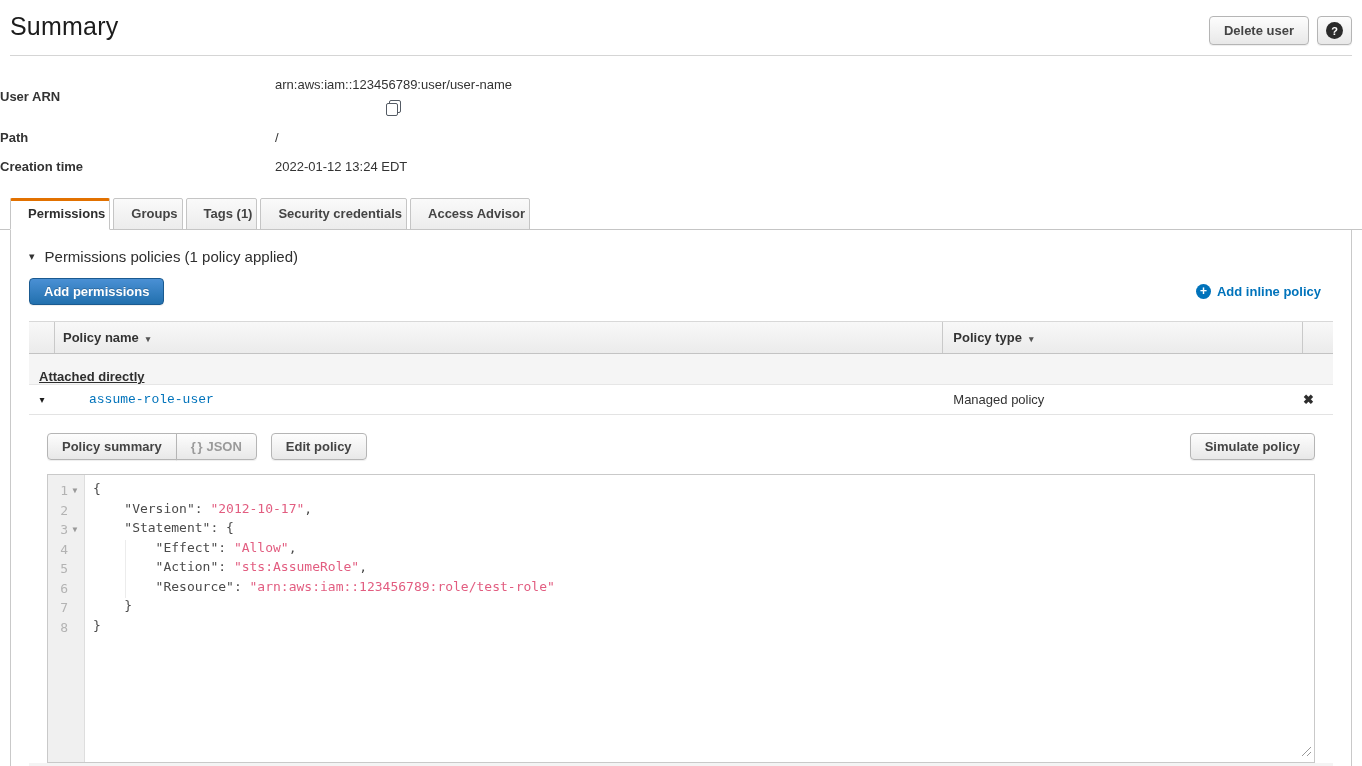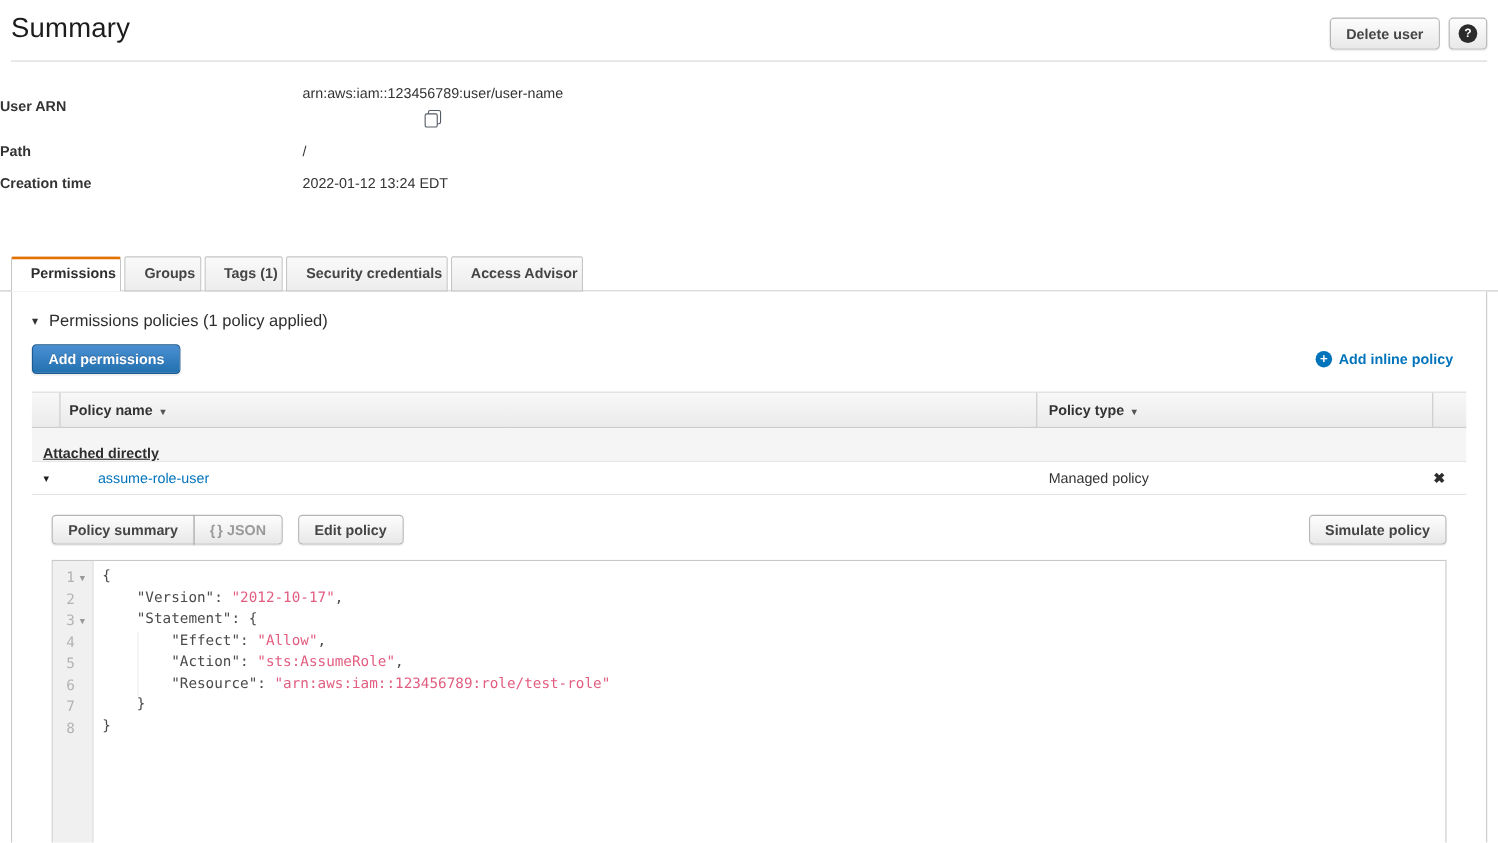--- a/index.html
+++ b/index.html
@@ -30,21 +30,21 @@
     border:1.5px solid #545b64; border-radius:2px; background:#fff; }
   .copy-icon::after { content:""; position:absolute; left:0; bottom:0; width:10px; height:11px;
     border:1.5px solid #545b64; border-radius:2px; background:#fff; }
 
   
   .tabbar { display:flex; align-items:flex-end; padding-left:10px; margin-top:16px;
     border-bottom:1px solid #c5c5c5; }
   .tab { background:linear-gradient(#fafafa,#ececec); border:1px solid #c5c5c5;
     border-bottom:none; border-radius:2px 2px 0 0; font-weight:bold; color:#444;
     padding:7px 4px 8px 17px; margin-right:3px; cursor:pointer; position:relative; top:1px;
-    border-bottom:1px solid #c5c5c5;margin-top:35px; }
+    border-bottom:1px solid #c5c5c5; }
   .tab.active { background:#fff; border-top:3px solid #e27100; color:#2e2e2e;
     padding-top:5px; border-bottom:1px solid #fff; }
 
   
   .panel { margin:0 10px; border-left:1px solid #c9c9c9; border-right:1px solid #c9c9c9;
     border-bottom:1px solid #bdbdbd; background:#fff; padding:18px 18px 0 18px; }
   .section-header { display:flex; align-items:center; gap:10px; cursor:pointer; }
   .section-caret { font-size:11px; color:#333; }
   .section-title { font-size:15px; color:#2e2e2e; }
 
@@ -67,21 +67,21 @@
   .th-type { width:360px; padding-left:10px; border-right:1px solid #c9c9c9; }
   .th-x { width:30px; }
   .sort-caret { font-size:9px; color:#555; margin-left:7px; padding-top:2px; }
 
   .group-row { height:31px; background:#f5f5f5; border-bottom:1px solid #e6e6e6;
     display:flex; align-items:flex-end; padding-left:10px; font-weight:bold; color:#2e2e2e;text-decoration:underline; }
   .policy-row { height:30px; display:flex; align-items:center; border-bottom:1px solid #e3e3e3;
     background:#fff; }
   .row-caret-cell { width:26px; display:flex; justify-content:center; }
   .row-caret { font-size:10px; color:#1c1c1c; cursor:pointer; }
-  .row-name { width:889px; padding-left:34px; }
+  .row-name { width:889px; padding-left:34px;font-family:Liberation Mono, monospace; }
   .row-name a { color:#0073bb; text-decoration:none; cursor:pointer; }
   .row-type { width:360px; padding-left:10px; color:#333; }
   .row-x { width:30px; text-align:left; }
   .remove-x { font-size:13px; color:#2e2e2e; font-weight:bold; cursor:pointer; }
 
   
   .expanded-inner { padding:18px 18px 0 18px; }
   .detail-buttons { display:flex; justify-content:space-between; align-items:center; }
   .seg-group { display:flex;border-radius:13px; }
   .seg-left { border-radius:4px 0 0 4px; }

